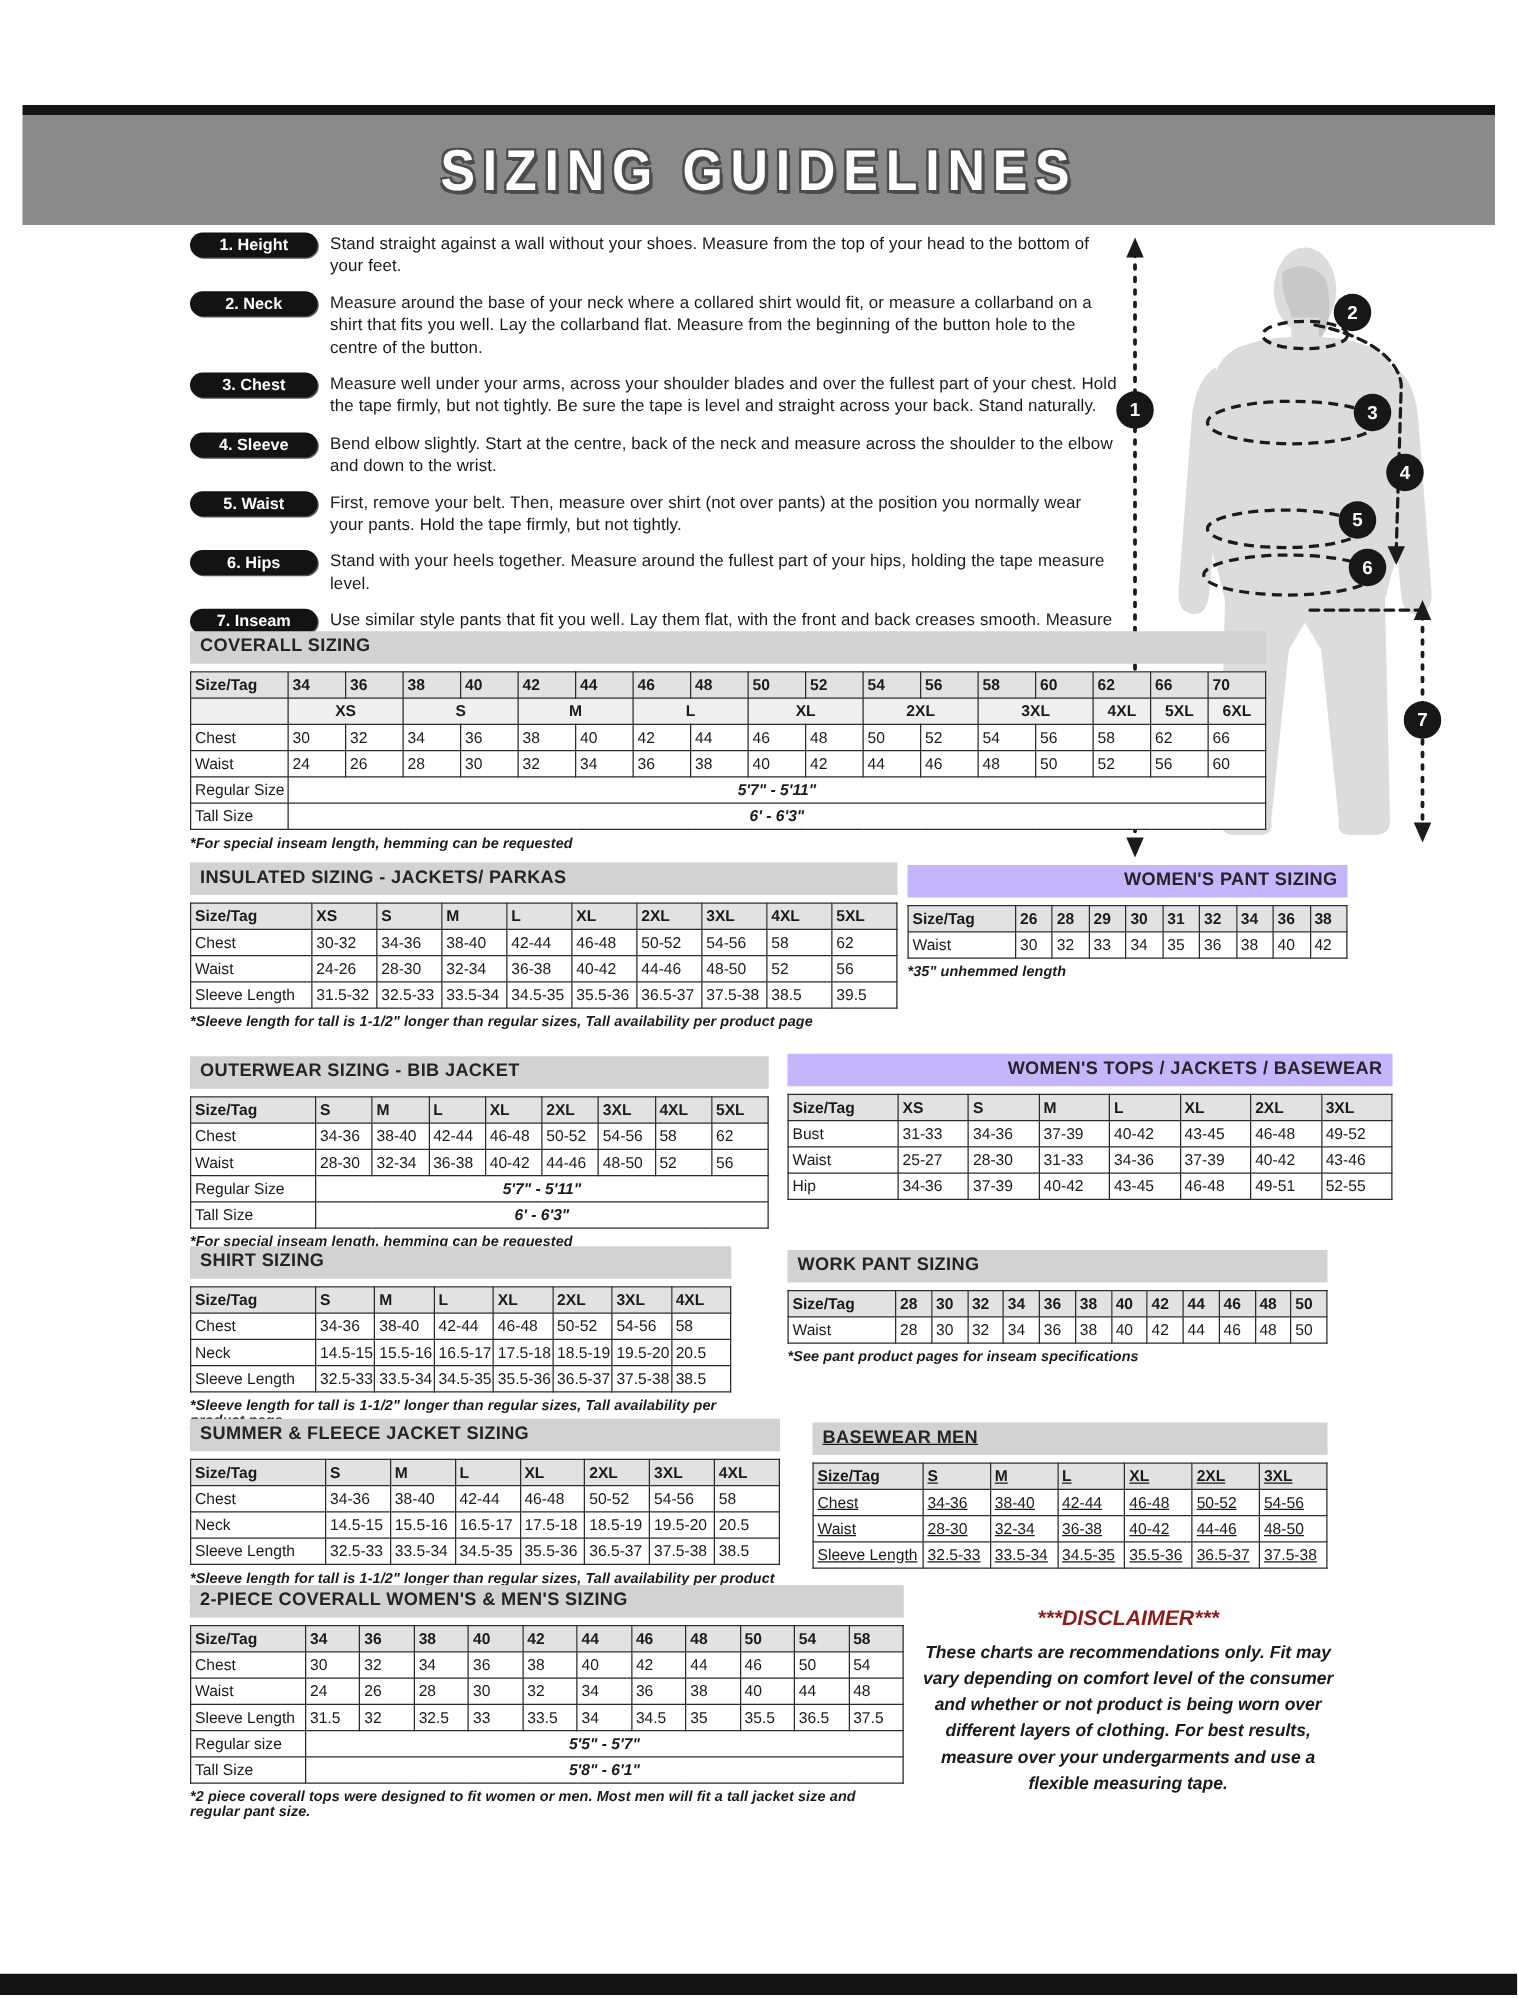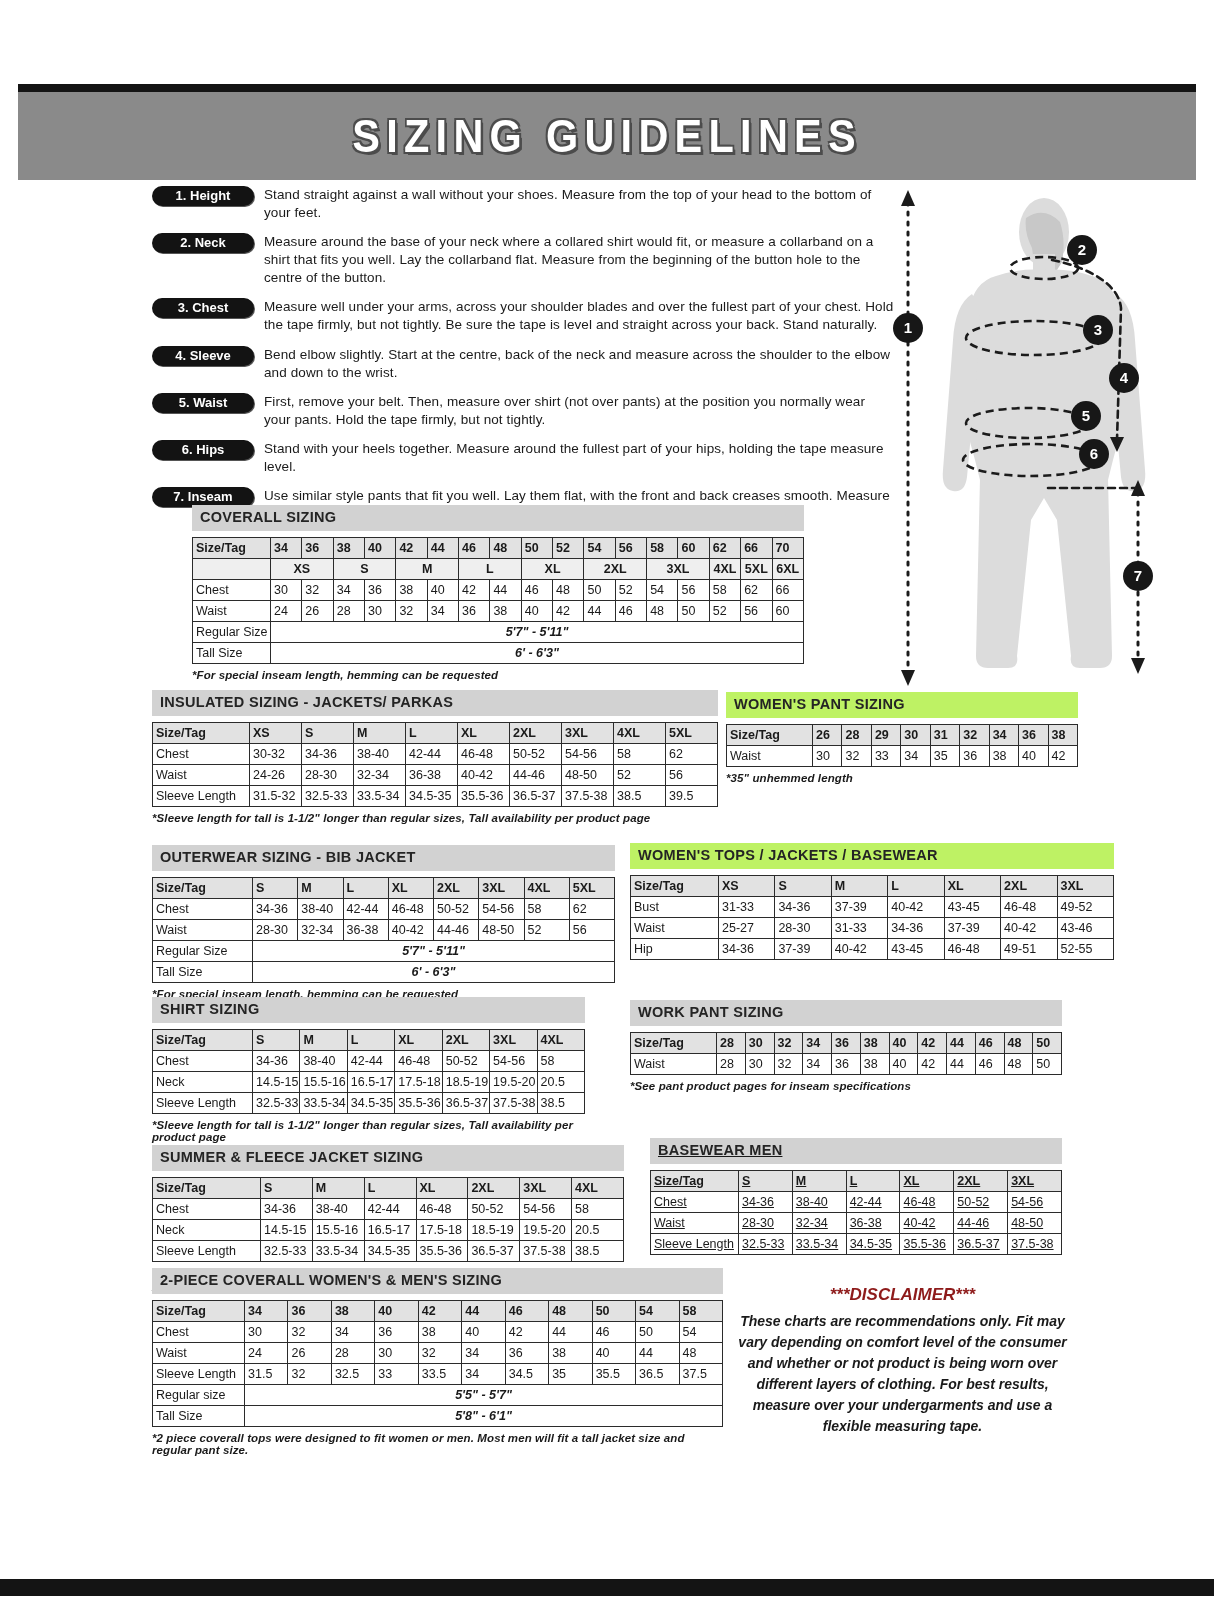--- a/index.html
+++ b/index.html
@@ -15,37 +15,37 @@
   .instructions{position:absolute;top:186px;left:152px;width:742px;}
   .inst{display:flex;align-items:flex-start;margin-bottom:11px;}
   .badge{flex:0 0 auto;min-width:62px;text-align:center;background:#131313;color:#fff;font-weight:bold;font-size:13px;
     padding:2px 20px 3px;border-radius:12px;box-shadow:1px 1px 0 #555;}
   .inst-text{margin-left:10px;font-size:13.5px;line-height:1.34;letter-spacing:.1px;}
 
   .figure{position:absolute;top:188px;left:876px;}
 
   .sec{position:absolute;}
   .sec-h{height:19px;background:#d2d2d2;font-weight:bold;font-size:14.5px;color:#242424;padding:4px 8px 3px;letter-spacing:.3px;}
-  .sec-h.teal{background:#bef264;}
+  .sec-h.teal{background:#c4b5fd;text-align:right;}
   .tbl{margin-top:6px;}
   table.sz{border-collapse:collapse;width:100%;table-layout:fixed;background:#fff;}
   table.sz td{border:1.6px solid #2b2b2b;font-size:12.5px;padding:1px 3px 2px;height:17px;white-space:nowrap;overflow:hidden;}
   table.sz td.hd{font-weight:bold;background:#e2e2e2;}
   table.sz td.lg{font-weight:bold;background:#efefef;text-align:center;}
   table.sz td.span-val{text-align:center;font-style:italic;font-weight:bold;}
   .note{font-style:italic;font-weight:bold;font-size:11.5px;margin-top:5px;letter-spacing:.1px;}
 
-  .sec-coverall{top:505px;left:152px;width:612px;margin-left:40px;}
+  .sec-coverall{top:505px;left:152px;width:861px;}
   .sec-insulated{top:690px;left:152px;width:566px;}
   .sec-womens-pant{top:692px;left:726px;width:352px;}
   .sec-outerwear{top:845px;left:152px;width:463px;}
   .sec-womens-tops{top:843px;left:630px;width:484px;}
   .sec-shirt{top:997px;left:152px;width:433px;}
   .sec-work-pant{top:1000px;left:630px;width:432px;}
-  .sec-summer{top:1135px;left:152px;width:472px;margin-top:10px;}
+  .sec-summer{top:1135px;left:152px;width:472px;}
   .sec-basewear{top:1138px;left:650px;width:412px;text-decoration:underline;}
   .sec-two-piece{top:1268px;left:152px;width:571px;}
 
   .sec-disclaimer{top:1285px;left:735px;width:335px;text-align:center;}
   .disc-title{color:#8e1b1b;font-weight:bold;font-style:italic;font-size:17px;margin-bottom:6px;}
   .disc-text{font-style:italic;font-weight:bold;font-size:14px;line-height:1.5;}
 </style>
 </head>
 <body>
 

